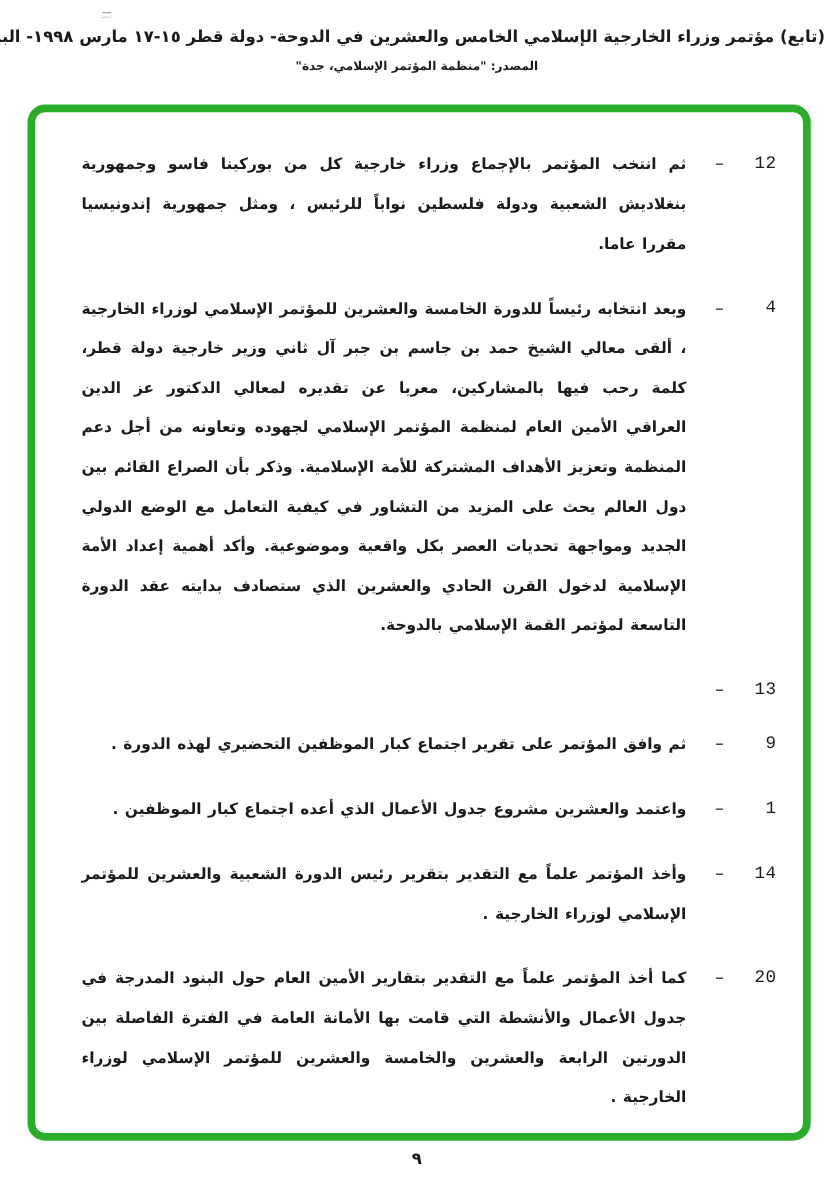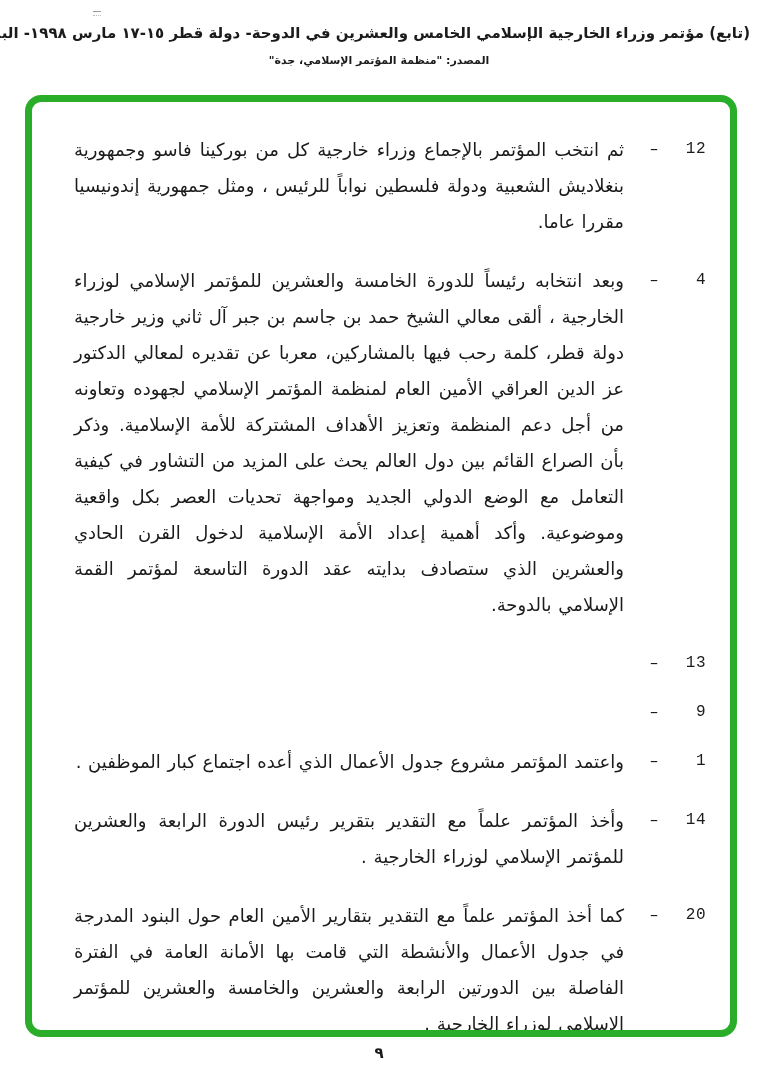--- a/index.html
+++ b/index.html
@@ -86,25 +86,26 @@
     align-items: center;
     font-size: 16px;
     padding-top: 7px;
     color: #1b1b1b;
   }
   .para-dash { font-weight: normal; }
   .para-num  { letter-spacing: 0.5px; font-family: Liberation Mono, monospace; }
 
   .para-body {
     flex: 1 1 auto;
-    font-size: 18px;
+    font-size: 14px;
     line-height: 36px;
     text-align: justify;
     text-align-last: right;
     word-spacing: 1px;
+    font-weight: bold;
   }
 
   .page-number {
     position: absolute;
     left: 0;
     top: 1044px;
     width: 758px;
     text-align: center;
     font-size: 15px;
     font-weight: bold;
@@ -145,36 +146,37 @@
         <span class="para-dash">–</span>
         <span class="para-num">13</span>
       </div>
     </div>
 
     <div class="para">
       <div class="para-marker">
         <span class="para-dash">–</span>
         <span class="para-num">9</span>
       </div>
+      <div class="para-body">ثم وافق المؤتمر على تقرير اجتماع كبار الموظفين التحضيري لهذه الدورة .</div>
     </div>
 
     <div class="para">
       <div class="para-marker">
         <span class="para-dash">–</span>
         <span class="para-num">1</span>
       </div>
-      <div class="para-body">واعتمد المؤتمر مشروع جدول الأعمال الذي أعده اجتماع كبار الموظفين .</div>
+      <div class="para-body">واعتمد والعشرين مشروع جدول الأعمال الذي أعده اجتماع كبار الموظفين .</div>
     </div>
 
     <div class="para">
       <div class="para-marker">
         <span class="para-dash">–</span>
         <span class="para-num">14</span>
       </div>
-      <div class="para-body">وأخذ المؤتمر علماً مع التقدير بتقرير رئيس الدورة الرابعة والعشرين للمؤتمر الإسلامي لوزراء الخارجية .</div>
+      <div class="para-body">وأخذ المؤتمر علماً مع التقدير بتقرير رئيس الدورة الشعبية والعشرين للمؤتمر الإسلامي لوزراء الخارجية .</div>
     </div>
 
     <div class="para">
       <div class="para-marker">
         <span class="para-dash">–</span>
         <span class="para-num">20</span>
       </div>
       <div class="para-body">كما أخذ المؤتمر علماً مع التقدير بتقارير الأمين العام حول البنود المدرجة في جدول الأعمال والأنشطة التي قامت بها الأمانة العامة في الفترة الفاصلة بين الدورتين الرابعة والعشرين والخامسة والعشرين للمؤتمر الإسلامي لوزراء الخارجية .</div>
     </div>
 

